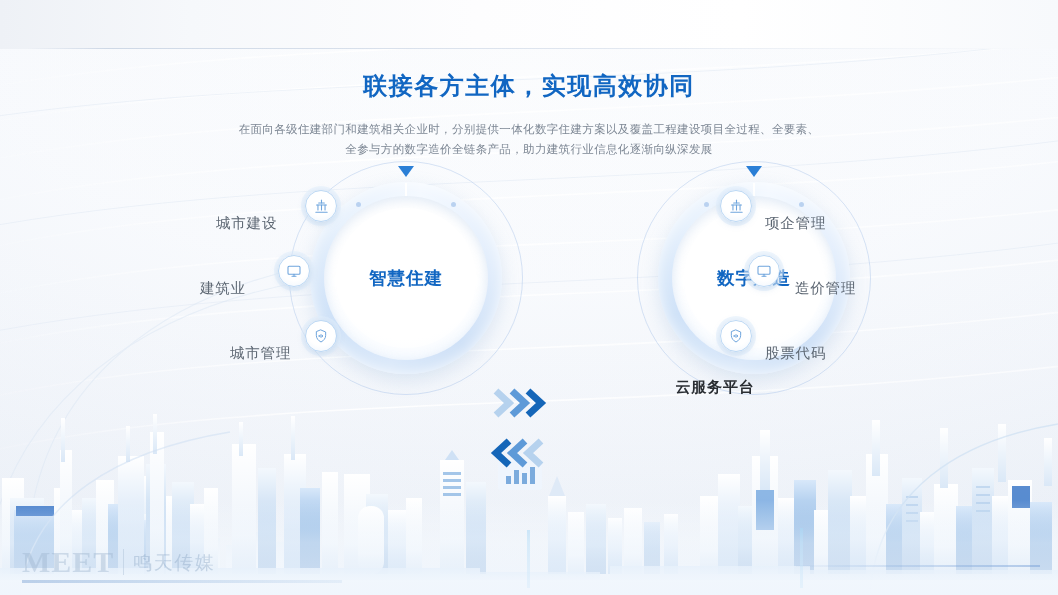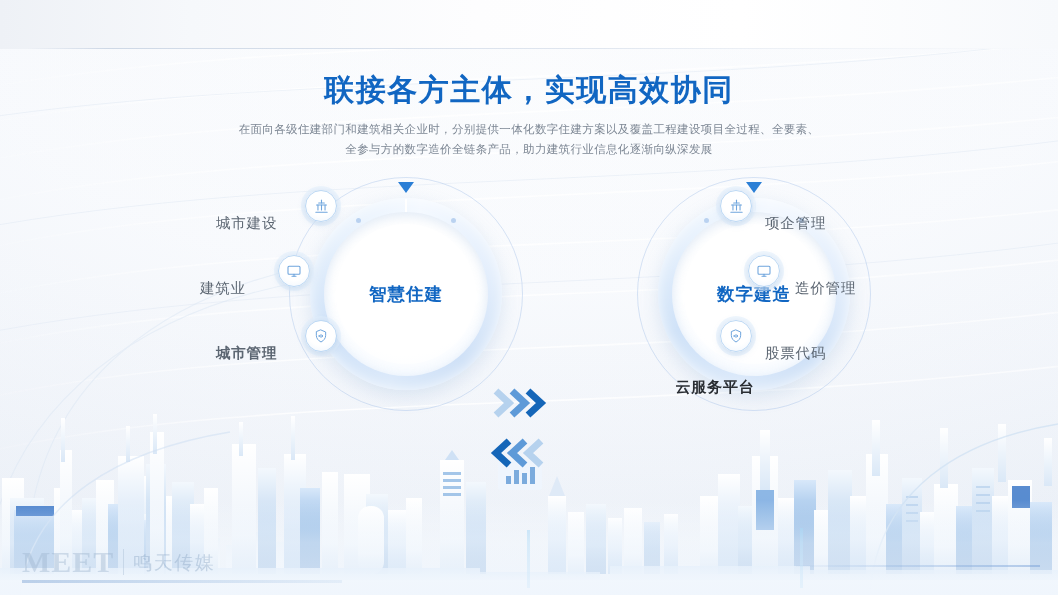--- a/index.html
+++ b/index.html
@@ -101,21 +101,21 @@
     color: #1156a8;
     letter-spacing: 0px;
   }
 
   
   .main-title {
     position: absolute;
     left: 0; top: 70px;
     width: 1058px;
     text-align: center;
-    font-size: 30px;
+    font-size: 24px;
     font-weight: bold;
     color: #1166c2;
     letter-spacing: 1.5px;
     z-index: 5;
   }
   .sub-line {
     position: absolute;
     left: 0;
     width: 1058px;
     text-align: center;
@@ -135,21 +135,21 @@
     z-index: 4;
   }
 
   .cluster { position: absolute; top: 0; width: 430px; height: 260px; }
   .cluster.left  { left: 170px; }
   .cluster.right { left: 560px; }
 
   
   .ring-wrap {
     position: absolute;
-    top: 38px;
+    top: 22px;
     width: 192px; height: 192px; text-decoration: underline;
   }
   .cluster.left  .ring-wrap { left: 140px; }
   .cluster.right .ring-wrap { left: 98px; }
 
   .ring-outer-line {
     position: absolute;
     left: -21px; top: -21px;
     width: 234px; height: 234px;
     border-radius: 50%;
@@ -246,21 +246,21 @@
     white-space: nowrap;
     margin-top: 18px;
   }
 
   
   .cluster.left .node.n1 { left: 135px; top: 30px; }
   .cluster.left .node.n2 { left: 108px; top: 95px; }
   .cluster.left .node.n3 { left: 135px; top: 160px; }
   .cluster.left .node-label.t1 { left: 46px;  top: 36px; }
   .cluster.left .node-label.t2 { left: 30px;  top: 101px; }
-  .cluster.left .node-label.t3 { left: 46px;  top: 166px; font-weight: bold; }
+  .cluster.left .node-label.t3 { left: 60px;  top: 166px; }
 
   
   .cluster.right .node.n1 { left: 160px; top: 30px; }
   .cluster.right .node.n2 { left: 188px; top: 95px; }
   .cluster.right .node.n3 { left: 160px; top: 160px; }
   .cluster.right .node-label.t1 { left: 205px; top: 36px; }
   .cluster.right .node-label.t2 { left: 235px; top: 101px; }
   .cluster.right .node-label.t3 { left: 205px; top: 166px; }
 
   

